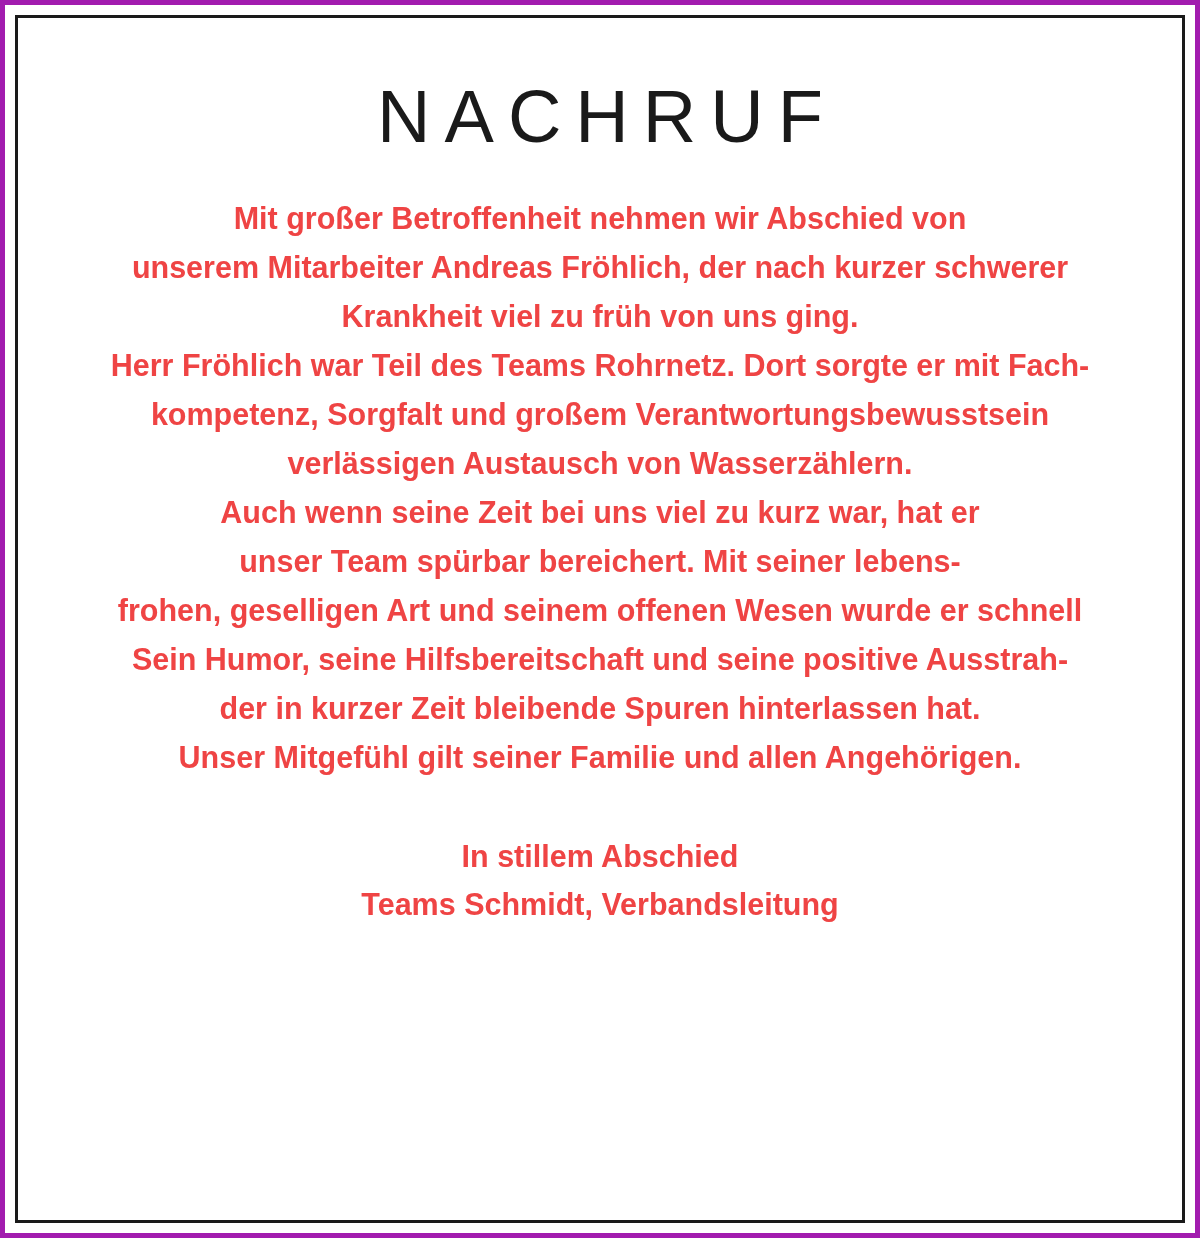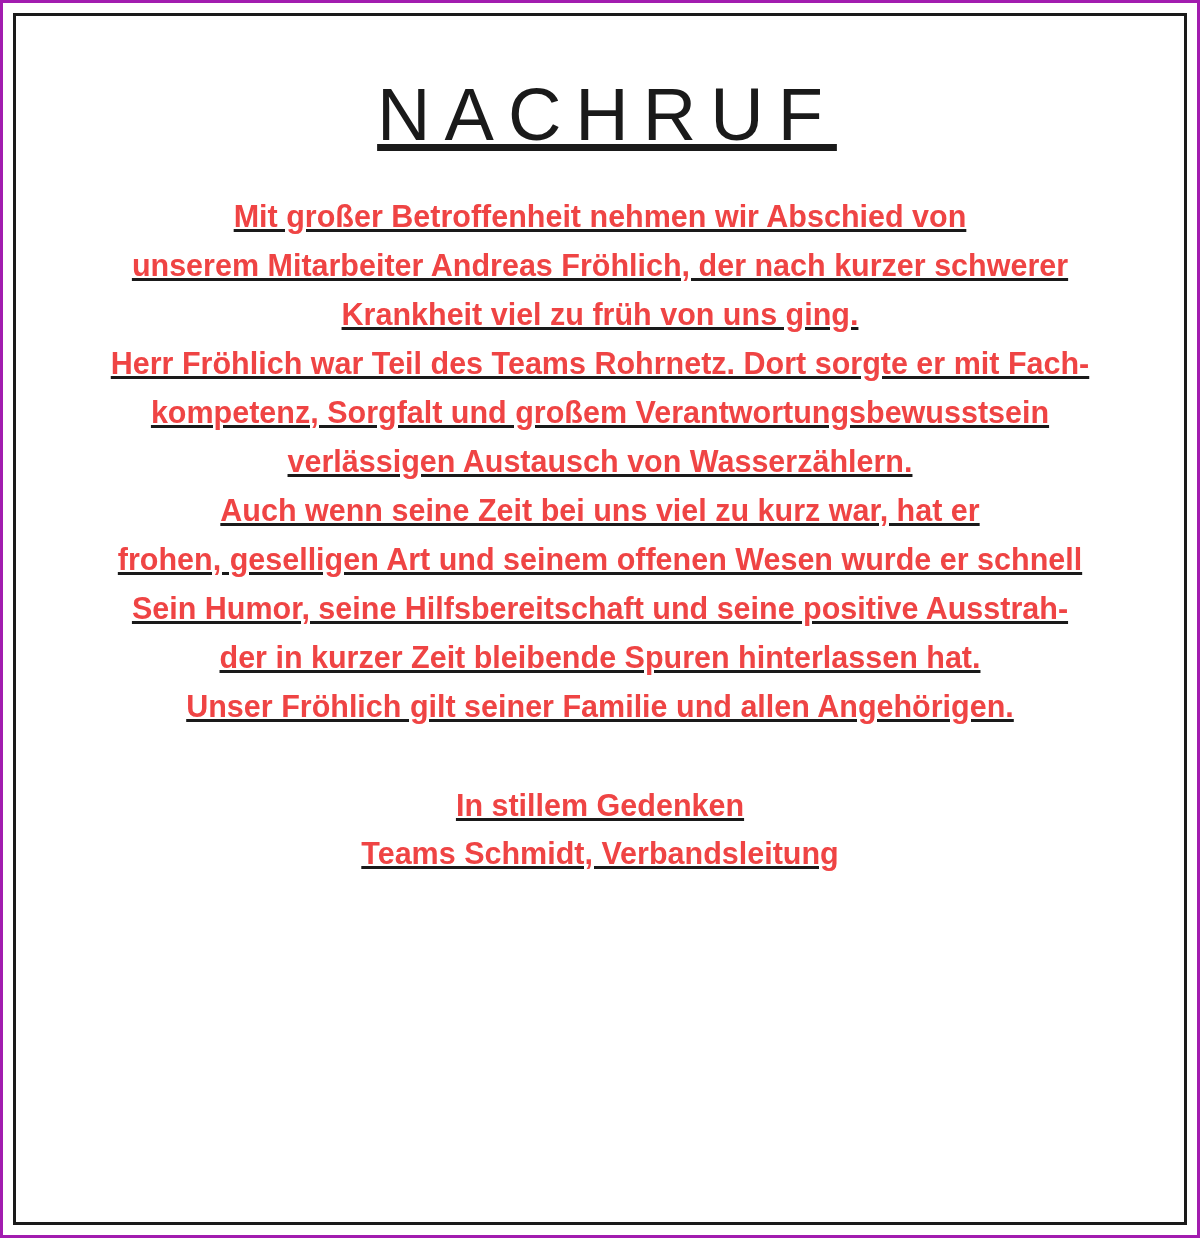--- a/index.html
+++ b/index.html
@@ -12,23 +12,22 @@
     height: 1238px;
     font-family: "Liberation Sans", sans-serif;
     color: #1a1a1a;
     overflow: hidden;
   }
   .obituary-outer {
     box-sizing: border-box;
     width: 1200px;
     height: 1238px;
     background: #ffffff;
-    border: 3px solid #a21caf;
+    border: 5px solid #a21caf;
     padding: 10px;
-    text-decoration: underline;
   }
   .obituary-inner {
     box-sizing: border-box;
     width: 100%;
     height: 100%;
     border: 3px solid #1a1a1a;
     padding: 42px 40px 30px 40px;
     display: flex;
     flex-direction: column;
     align-items: center;
@@ -74,25 +73,26 @@
     <h1 class="heading">NACHRUF</h1>
 
     <div class="body-text">
       <div class="line">Mit großer Betroffenheit nehmen wir Abschied von</div>
       <div class="line">unserem Mitarbeiter Andreas Fröhlich, der nach kurzer schwerer</div>
       <div class="line">Krankheit viel zu früh von uns ging.</div>
       <div class="line">Herr Fröhlich war Teil des Teams Rohrnetz. Dort sorgte er mit Fach-</div>
       <div class="line">kompetenz, Sorgfalt und großem Verantwortungsbewusstsein</div>
       <div class="line">verlässigen Austausch von Wasserzählern.</div>
       <div class="line">Auch wenn seine Zeit bei uns viel zu kurz war, hat er</div>
+      <div class="line">unser Team spürbar bereichert. Mit seiner lebens-</div>
       <div class="line">frohen, geselligen Art und seinem offenen Wesen wurde er schnell</div>
       <div class="line">Sein Humor, seine Hilfsbereitschaft und seine positive Ausstrah-</div>
       <div class="line">der in kurzer Zeit bleibende Spuren hinterlassen hat.</div>
-      <div class="line">Unser Fröhlich gilt seiner Familie und allen Angehörigen.</div>
+      <div class="line">Unser Mitgefühl gilt seiner Familie und allen Angehörigen.</div>
     </div>
 
     <div class="closing">
-      <div class="line">In stillem Gedenken</div>
+      <div class="line">In stillem Abschied</div>
       <div class="line">Teams Schmidt, Verbandsleitung</div>
     </div>
 
   </div>
 </div>
 
 </body></html>

